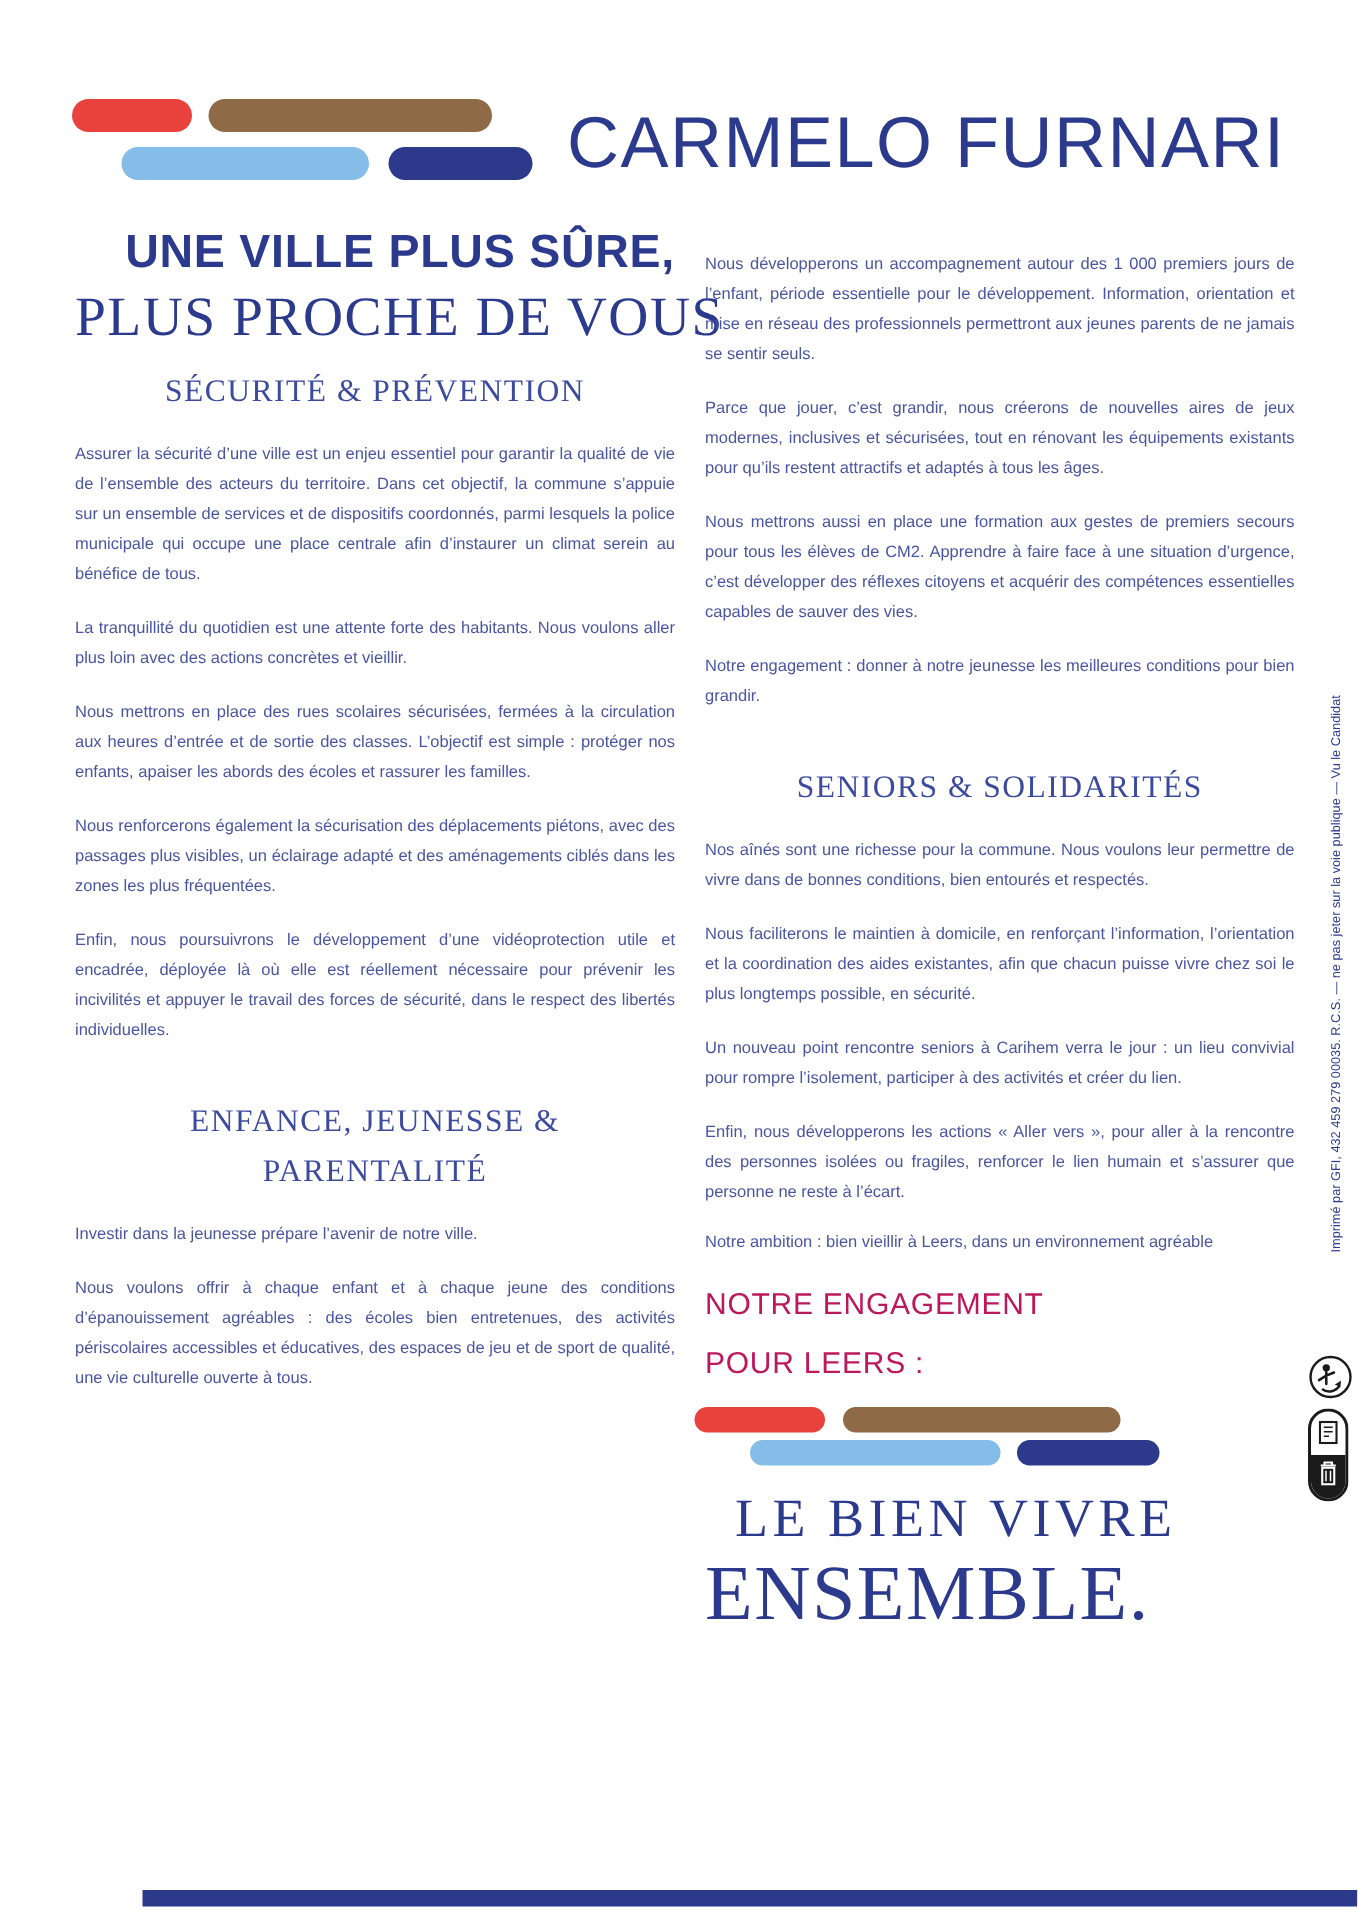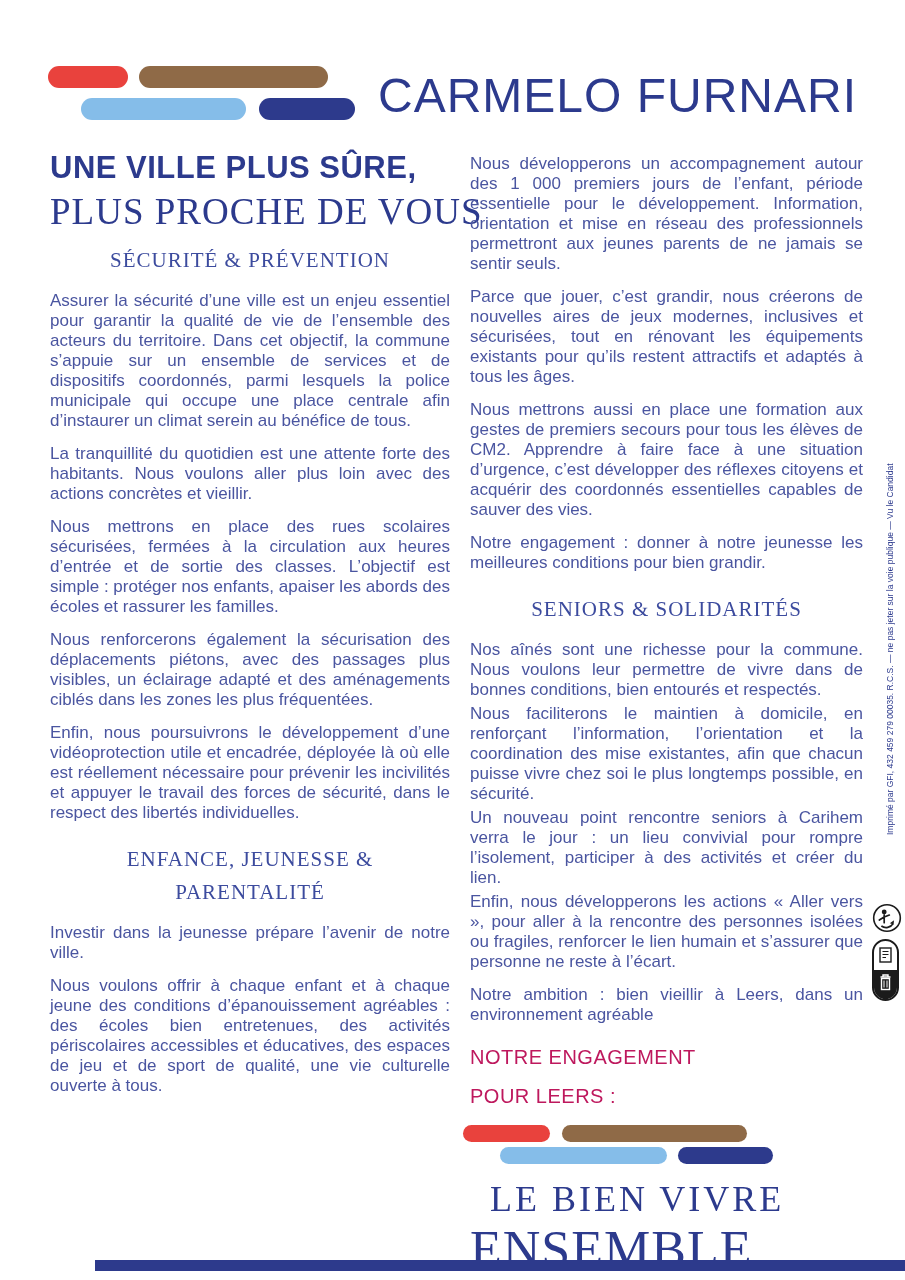--- a/index.html
+++ b/index.html
@@ -18,34 +18,34 @@
   .bar.navy{width:96px;background:#2d3a8c;}
   .page-title{
     position:absolute;left:378px;top:66px;width:500px;margin:0;
     font-size:48px;font-weight:500;letter-spacing:1px;color:#2c3a8d;line-height:60px;white-space:nowrap;
   }
   
   .col{position:absolute;top:148px;}
   .col.left{left:50px;width:400px;}
   .col.right{left:470px;width:393px;top:150px;}
   .h-sans{
-    margin:0;text-align:left;font-size:31px;font-weight:600;letter-spacing:0.5px;
+    margin:0;text-align:right;font-size:31px;font-weight:600;letter-spacing:0.5px;
     color:#2c3a8d;line-height:40px;white-space:nowrap;
   }
   .h-serif{
     margin:2px 0 0 0;text-align:center;font-family:"Liberation Serif",serif;font-weight:400;
     font-size:37px;letter-spacing:1px;color:#2c3a8d;line-height:44px;white-space:nowrap;
   }
   .sec-title{
     margin:10px 0 14px 0;text-align:center;font-family:"Liberation Serif",serif;font-weight:400;
     font-size:21px;letter-spacing:1px;color:#3c4b9e;line-height:33px;
   }
-  .sec-title.mt{margin-top:20px;}
+  .sec-title.mt{margin-top:34px;}
   .col p{
-    margin:4px 0 13px 0;font-size:17px;line-height:20px;text-align:justify;color:#4a55a0;
+    margin:16px 0 13px 0;font-size:11px;line-height:20px;text-align:justify;color:#4a55a0;
   }
   .col p.tight{margin-bottom:0;}
   .col p.gap-top{margin-top:13px;}
   
   .engagement{
     color:#be185d;font-size:20px;font-weight:500;line-height:39px;letter-spacing:0.5px;
   }
   .bars-big{margin-top:9px;margin-left:-7px;}
   .bars-big .lrow{display:flex;align-items:center;height:17px;margin-bottom:5px;}
   .bars-big .lrow.indent{margin-left:37px;margin-bottom:0;}
@@ -103,26 +103,26 @@
     <p>Enfin, nous poursuivrons le développement d’une vidéoprotection utile et encadrée, déployée là où elle est réellement nécessaire pour prévenir les incivilités et appuyer le travail des forces de sécurité, dans le respect des libertés individuelles.</p>
 
     <h3 class="sec-title mt">ENFANCE, JEUNESSE &amp; PARENTALITÉ</h3>
     <p>Investir dans la jeunesse prépare l’avenir de notre ville.</p>
     <p>Nous voulons offrir à chaque enfant et à chaque jeune des conditions d’épanouissement agréables : des écoles bien entretenues, des activités périscolaires accessibles et éducatives, des espaces de jeu et de sport de qualité, une vie culturelle ouverte à tous.</p>
   </section>
 
   <section class="col right">
     <p>Nous développerons un accompagnement autour des 1 000 premiers jours de l’enfant, période essentielle pour le développement. Information, orientation et mise en réseau des professionnels permettront aux jeunes parents de ne jamais se sentir seuls.</p>
     <p>Parce que jouer, c’est grandir, nous créerons de nouvelles aires de jeux modernes, inclusives et sécurisées, tout en rénovant les équipements existants pour qu’ils restent attractifs et adaptés à tous les âges.</p>
-    <p>Nous mettrons aussi en place une formation aux gestes de premiers secours pour tous les élèves de CM2. Apprendre à faire face à une situation d’urgence, c’est développer des réflexes citoyens et acquérir des coordonnés essentielles capables de sauver des vies.</p>
+    <p>Nous mettrons aussi en place une formation aux gestes de premiers secours pour tous les élèves de CM2. Apprendre à faire face à une situation d’urgence, c’est développer des réflexes citoyens et acquérir des compétences essentielles capables de sauver des vies.</p>
     <p>Notre engagement : donner à notre jeunesse les meilleures conditions pour bien grandir.</p>
 
     <h3 class="sec-title mt">SENIORS &amp; SOLIDARITÉS</h3>
     <p class="tight">Nos aînés sont une richesse pour la commune. Nous voulons leur permettre de vivre dans de bonnes conditions, bien entourés et respectés.</p>
-    <p class="tight">Nous faciliterons le maintien à domicile, en renforçant l’information, l’orientation et la coordination des mise existantes, afin que chacun puisse vivre chez soi le plus longtemps possible, en sécurité.</p>
+    <p class="tight">Nous faciliterons le maintien à domicile, en renforçant l’information, l’orientation et la coordination des aides existantes, afin que chacun puisse vivre chez soi le plus longtemps possible, en sécurité.</p>
     <p class="tight">Un nouveau point rencontre seniors à Carihem verra le jour : un lieu convivial pour rompre l’isolement, participer à des activités et créer du lien.</p>
     <p class="tight">Enfin, nous développerons les actions « Aller vers », pour aller à la rencontre des personnes isolées ou fragiles, renforcer le lien humain et s’assurer que personne ne reste à l’écart.</p>
     <p class="gap-top">Notre ambition : bien vieillir à Leers, dans un environnement agréable</p>
 
     <div class="engagement">
       <div>NOTRE ENGAGEMENT</div>
       <div>POUR LEERS :</div>
     </div>
 
     <div class="bars-big">

